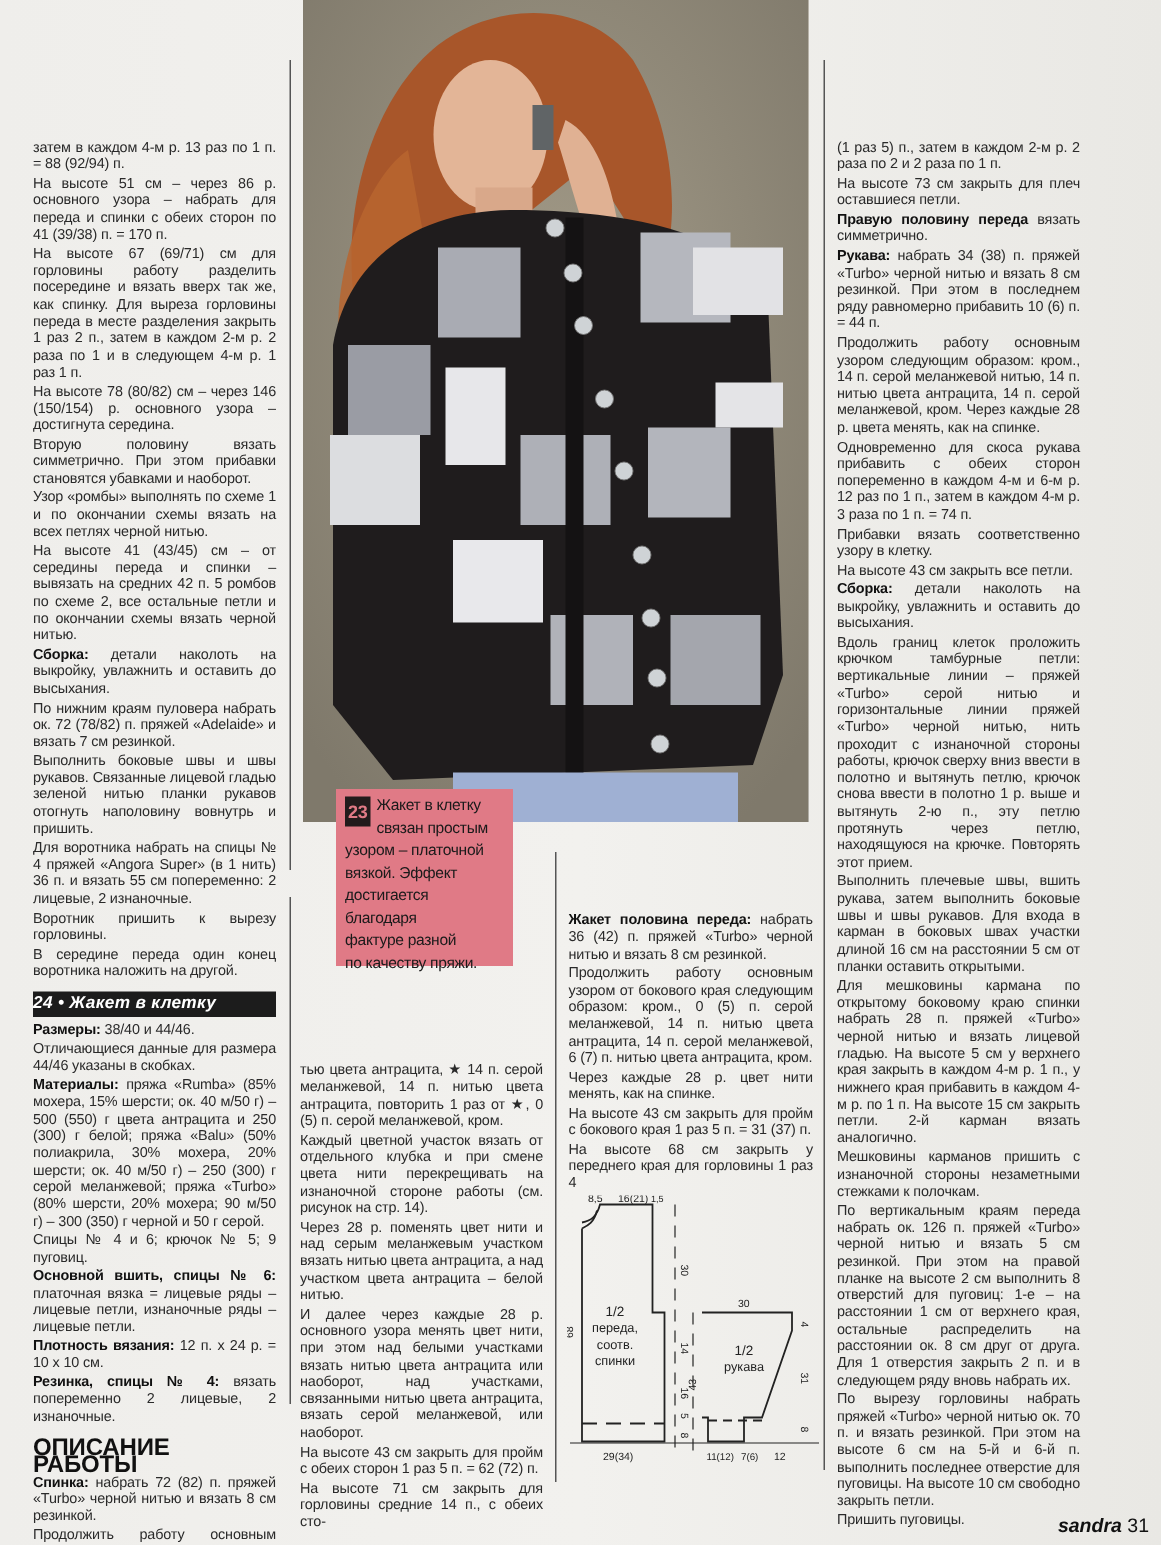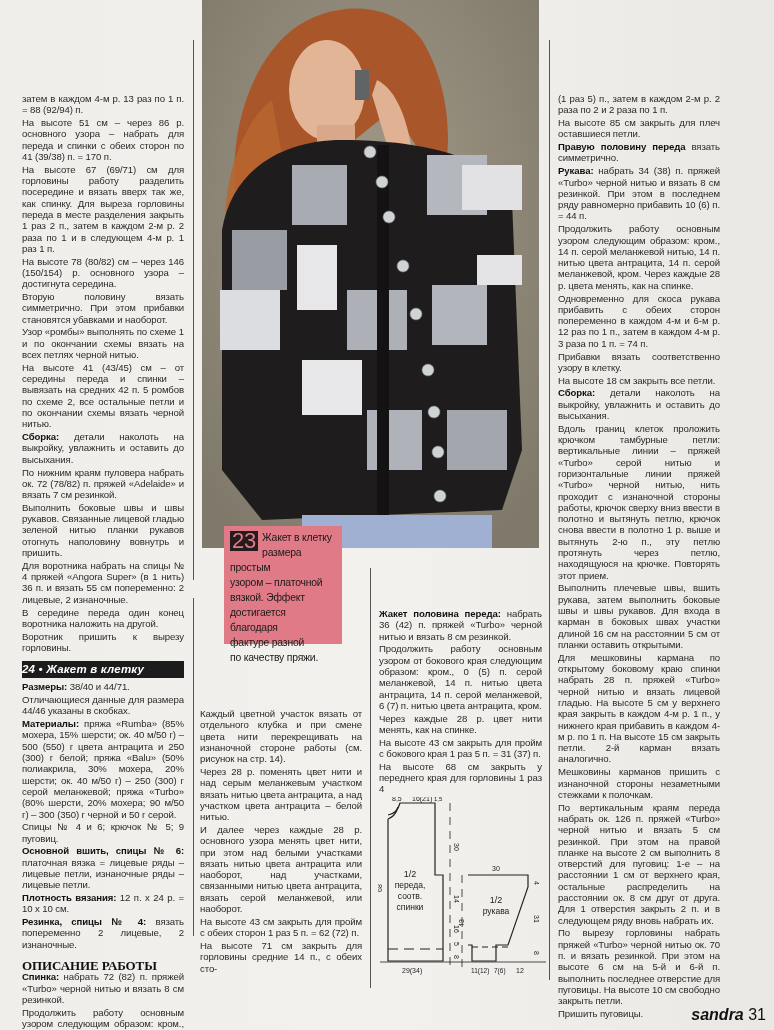--- a/index.html
+++ b/index.html
@@ -25,65 +25,65 @@
     #col1 { left: 22px; top: 53px; width: 162px; }
     #col2 { left: 200px; top: 668px; width: 162px; }
     #col3 { left: 379px; top: 568px; width: 163px; }
     #col4 { left: 558px; top: 53px; width: 162px; }
     .vrule { position: absolute; width: 1px; background: #555; }
     .section-header {
       background: #1c1c1c; color: #fff; font-weight: bold; font-style: italic;
       font-size: 11.5px; line-height: 17px; text-align: left; margin: 8px 0 3px 0;
       letter-spacing: 0.2px;
     }
-    .subhead { font-weight: bold; font-size: 13px; margin-top: 10px; color: #111; font-family: Liberation Serif, serif; }
+    .subhead { font-weight: bold; font-size: 16px; margin-top: 10px; color: #111; }
     .photo {
       position: absolute; left: 202px; top: 0; width: 337px; height: 548px; overflow: hidden;
       background: linear-gradient(180deg, #8c8574 0%, #9a9280 40%, #8d8877 70%, #7f7d74 100%);
     }
     .caption {
       position: absolute; left: 224px; top: 526px; width: 118px; height: 118px;
       background: #e07a86; padding: 4px 6px 0 6px;
       font-size: 10.4px; line-height: 15px; color: #1a1a1a; letter-spacing: -0.2px;
     }
     .caption .num {
       display: inline-block; background: #231b1c; color: #e07a86;
-      font-weight: normal; font-size: 22px; line-height: 20px; padding: 0 2px;
+      font-weight: bold; font-size: 12px; line-height: 20px; padding: 0 2px;
       float: left; margin: 1px 4px 0 0;
     }
     .diagram { position: absolute; left: 378px; top: 797px; width: 170px; height: 180px; }
     .diagram svg text { font-family: "Liberation Sans", sans-serif; fill: #222; }
     .footer {
-      position: absolute; right: 8px; bottom: 6px; font-size: 16px; color: #111;
+      position: absolute; right: 8px; bottom: 6px; font-size: 13px; color: #111;
     }
     .footer .brand { font-weight: bold; font-style: italic; }
   </style>
 </head>
 <body>
 
 <div class="page">
 
   <div class="col" id="col1">
     <p>затем в каждом 4-м р. 13 раз по 1 п. = 88 (92/94) п.</p>
     <p>На высоте 51 см – через 86 р. основного узора – набрать для переда и спинки с обеих сторон по 41 (39/38) п. = 170 п.</p>
     <p>На высоте 67 (69/71) см для горловины работу разделить посередине и вязать вверх так же, как спинку. Для выреза горловины переда в месте разделения закрыть 1 раз 2 п., затем в каждом 2-м р. 2 раза по 1 и в следующем 4-м р. 1 раз 1 п.</p>
     <p>На высоте 78 (80/82) см – через 146 (150/154) р. основного узора – достигнута середина.</p>
     <p>Вторую половину вязать симметрично. При этом прибавки становятся убавками и наоборот.</p>
     <p>Узор «ромбы» выполнять по схеме 1 и по окончании схемы вязать на всех петлях черной нитью.</p>
     <p>На высоте 41 (43/45) см – от середины переда и спинки – вывязать на средних 42 п. 5 ромбов по схеме 2, все остальные петли и по окончании схемы вязать черной нитью.</p>
     <p><b>Сборка:</b><span> детали наколоть на выкройку, увлажнить и оставить до высыхания.</span></p>
     <p>По нижним краям пуловера набрать ок. 72 (78/82) п. пряжей «Adelaide» и вязать 7 см резинкой.</p>
     <p>Выполнить боковые швы и швы рукавов. Связанные лицевой гладью зеленой нитью планки рукавов отогнуть наполовину вовнутрь и пришить.</p>
     <p>Для воротника набрать на спицы № 4 пряжей «Angora Super» (в 1 нить) 36 п. и вязать 55 см попеременно: 2 лицевые, 2 изнаночные.</p>
+    <p>Воротник пришить к вырезу горловины.</p>
     <p>В середине переда один конец воротника наложить на другой.</p>
-    <p>Воротник пришить к вырезу горловины.</p>
 
     <div class="section-header">24 • Жакет в клетку</div>
 
-    <p><b>Размеры:</b><span> 38/40 и 44/71.</span></p>
+    <p><b>Размеры:</b><span> 38/40 и 44/46.</span></p>
     <p>Отличающиеся данные для размера 44/46 указаны в скобках.</p>
     <p><b>Материалы:</b><span> пряжа «Rumba» (85% мохера, 15% шерсти; ок. 40 м/50 г) – 500 (550) г цвета антрацита и 250 (300) г белой; пряжа «Balu» (50% полиакрила, 30% мохера, 20% шерсти; ок. 40 м/50 г) – 250 (300) г серой меланжевой; пряжа «Turbo» (80% шерсти, 20% мохера; 90 м/50 г) – 300 (350) г черной и 50 г серой.</span></p>
     <p>Спицы № 4 и 6; крючок № 5; 9 пуговиц.</p>
     <p><b>Основной вшить, спицы № 6:</b><span> платочная вязка = лицевые ряды – лицевые петли, изнаночные ряды – лицевые петли.</span></p>
     <p><b>Плотность вязания:</b><span> 12 п. х 24 р. = 10 х 10 см.</span></p>
     <p><b>Резинка, спицы № 4:</b><span> вязать попеременно 2 лицевые, 2 изнаночные.</span></p>
 
     <div class="subhead">ОПИСАНИЕ РАБОТЫ</div>
     <p><b>Спинка:</b><span> набрать 72 (82) п. пряжей «Turbo» черной нитью и вязать 8 см резинкой.</span></p>
     <p>Продолжить работу основным узором следующим образом: кром., 0 (5) п. серой меланжевой, 14 п. ни-</p>
@@ -144,29 +144,30 @@
         <circle cx="238" cy="496" r="6"></circle>
       </g>
 
       <rect x="100" y="515" width="190" height="33" fill="#9fb0d3"></rect>
     </svg>
   </div>
 
   <div class="caption">
     <span class="num">23</span>
     <span>Жакет в клетку</span><br>
-    <span>размера простым</span><br>
+    <span>связан простым</span><br>
     <span>узором – платочной</span><br>
     <span>вязкой. Эффект</span><br>
     <span>достигается благодаря</span><br>
     <span>фактуре разной</span><br>
     <span>по качеству пряжи.</span>
   </div>
 
   <div class="col" id="col2">
+    <p>тью цвета антрацита, ★ 14 п. серой меланжевой, 14 п. нитью цвета антрацита, повторить 1 раз от ★, 0 (5) п. серой меланжевой, кром.</p>
     <p>Каждый цветной участок вязать от отдельного клубка и при смене цвета нити перекрещивать на изнаночной стороне работы (см. рисунок на стр. 14).</p>
     <p>Через 28 р. поменять цвет нити и над серым меланжевым участком вязать нитью цвета антрацита, а над участком цвета антрацита – белой нитью.</p>
     <p>И далее через каждые 28 р. основного узора менять цвет нити, при этом над белыми участками вязать нитью цвета антрацита или наоборот, над участками, связанными нитью цвета антрацита, вязать серой меланжевой, или наоборот.</p>
     <p>На высоте 43 см закрыть для пройм с обеих сторон 1 раз 5 п. = 62 (72) п.</p>
     <p>На высоте 71 см закрыть для горловины средние 14 п., с обеих сто-</p>
   </div>
 
   <div class="col" id="col3">
     <p><b>Жакет половина переда:</b><span> набрать 36 (42) п. пряжей «Turbo» черной нитью и вязать 8 см резинкой.</span></p>
     <p>Продолжить работу основным узором от бокового края следующим образом: кром., 0 (5) п. серой меланжевой, 14 п. нитью цвета антрацита, 14 п. серой меланжевой, 6 (7) п. нитью цвета антрацита, кром.</p>
@@ -213,27 +214,27 @@
       <text x="118" y="106" font-size="9" text-anchor="middle">1/2</text>
       <text x="118" y="117" font-size="8.5" text-anchor="middle">рукава</text>
       <text x="93" y="176" font-size="6.5">11(12)</text>
       <text x="116" y="176" font-size="6.5">7(6)</text>
       <text x="138" y="176" font-size="7">12</text>
     </svg>
   </div>
 
   <div class="col" id="col4">
     <p>(1 раз 5) п., затем в каждом 2-м р. 2 раза по 2 и 2 раза по 1 п.</p>
-    <p>На высоте 85 см закрыть для плеч оставшиеся петли.</p>
+    <p>На высоте 73 см закрыть для плеч оставшиеся петли.</p>
     <p><b>Правую половину переда</b><span> вязать симметрично.</span></p>
     <p><b>Рукава:</b><span> набрать 34 (38) п. пряжей «Turbo» черной нитью и вязать 8 см резинкой. При этом в последнем ряду равномерно прибавить 10 (6) п. = 44 п.</span></p>
     <p>Продолжить работу основным узором следующим образом: кром., 14 п. серой меланжевой нитью, 14 п. нитью цвета антрацита, 14 п. серой меланжевой, кром. Через каждые 28 р. цвета менять, как на спинке.</p>
     <p>Одновременно для скоса рукава прибавить с обеих сторон попеременно в каждом 4-м и 6-м р. 12 раз по 1 п., затем в каждом 4-м р. 3 раза по 1 п. = 74 п.</p>
     <p>Прибавки вязать соответственно узору в клетку.</p>
-    <p>На высоте 18 см закрыть все петли.</p>
+    <p>На высоте 43 см закрыть все петли.</p>
     <p><b>Сборка:</b><span> детали наколоть на выкройку, увлажнить и оставить до высыхания.</span></p>
     <p>Вдоль границ клеток проложить крючком тамбурные петли: вертикальные линии – пряжей «Turbo» серой нитью и горизонтальные линии пряжей «Turbo» черной нитью, нить проходит с изнаночной стороны работы, крючок сверху вниз ввести в полотно и вытянуть петлю, крючок снова ввести в полотно 1 р. выше и вытянуть 2-ю п., эту петлю протянуть через петлю, находящуюся на крючке. Повторять этот прием.</p>
     <p>Выполнить плечевые швы, вшить рукава, затем выполнить боковые швы и швы рукавов. Для входа в карман в боковых швах участки длиной 16 см на расстоянии 5 см от планки оставить открытыми.</p>
     <p>Для мешковины кармана по открытому боковому краю спинки набрать 28 п. пряжей «Turbo» черной нитью и вязать лицевой гладью. На высоте 5 см у верхнего края закрыть в каждом 4-м р. 1 п., у нижнего края прибавить в каждом 4-м р. по 1 п. На высоте 15 см закрыть петли. 2-й карман вязать аналогично.</p>
     <p>Мешковины карманов пришить с изнаночной стороны незаметными стежками к полочкам.</p>
     <p>По вертикальным краям переда набрать ок. 126 п. пряжей «Turbo» черной нитью и вязать 5 см резинкой. При этом на правой планке на высоте 2 см выполнить 8 отверстий для пуговиц: 1-е – на расстоянии 1 см от верхнего края, остальные распределить на расстоянии ок. 8 см друг от друга. Для 1 отверстия закрыть 2 п. и в следующем ряду вновь набрать их.</p>
     <p>По вырезу горловины набрать пряжей «Turbo» черной нитью ок. 70 п. и вязать резинкой. При этом на высоте 6 см на 5-й и 6-й п. выполнить последнее отверстие для пуговицы. На высоте 10 см свободно закрыть петли.</p>
     <p>Пришить пуговицы.</p>
   </div>
 

